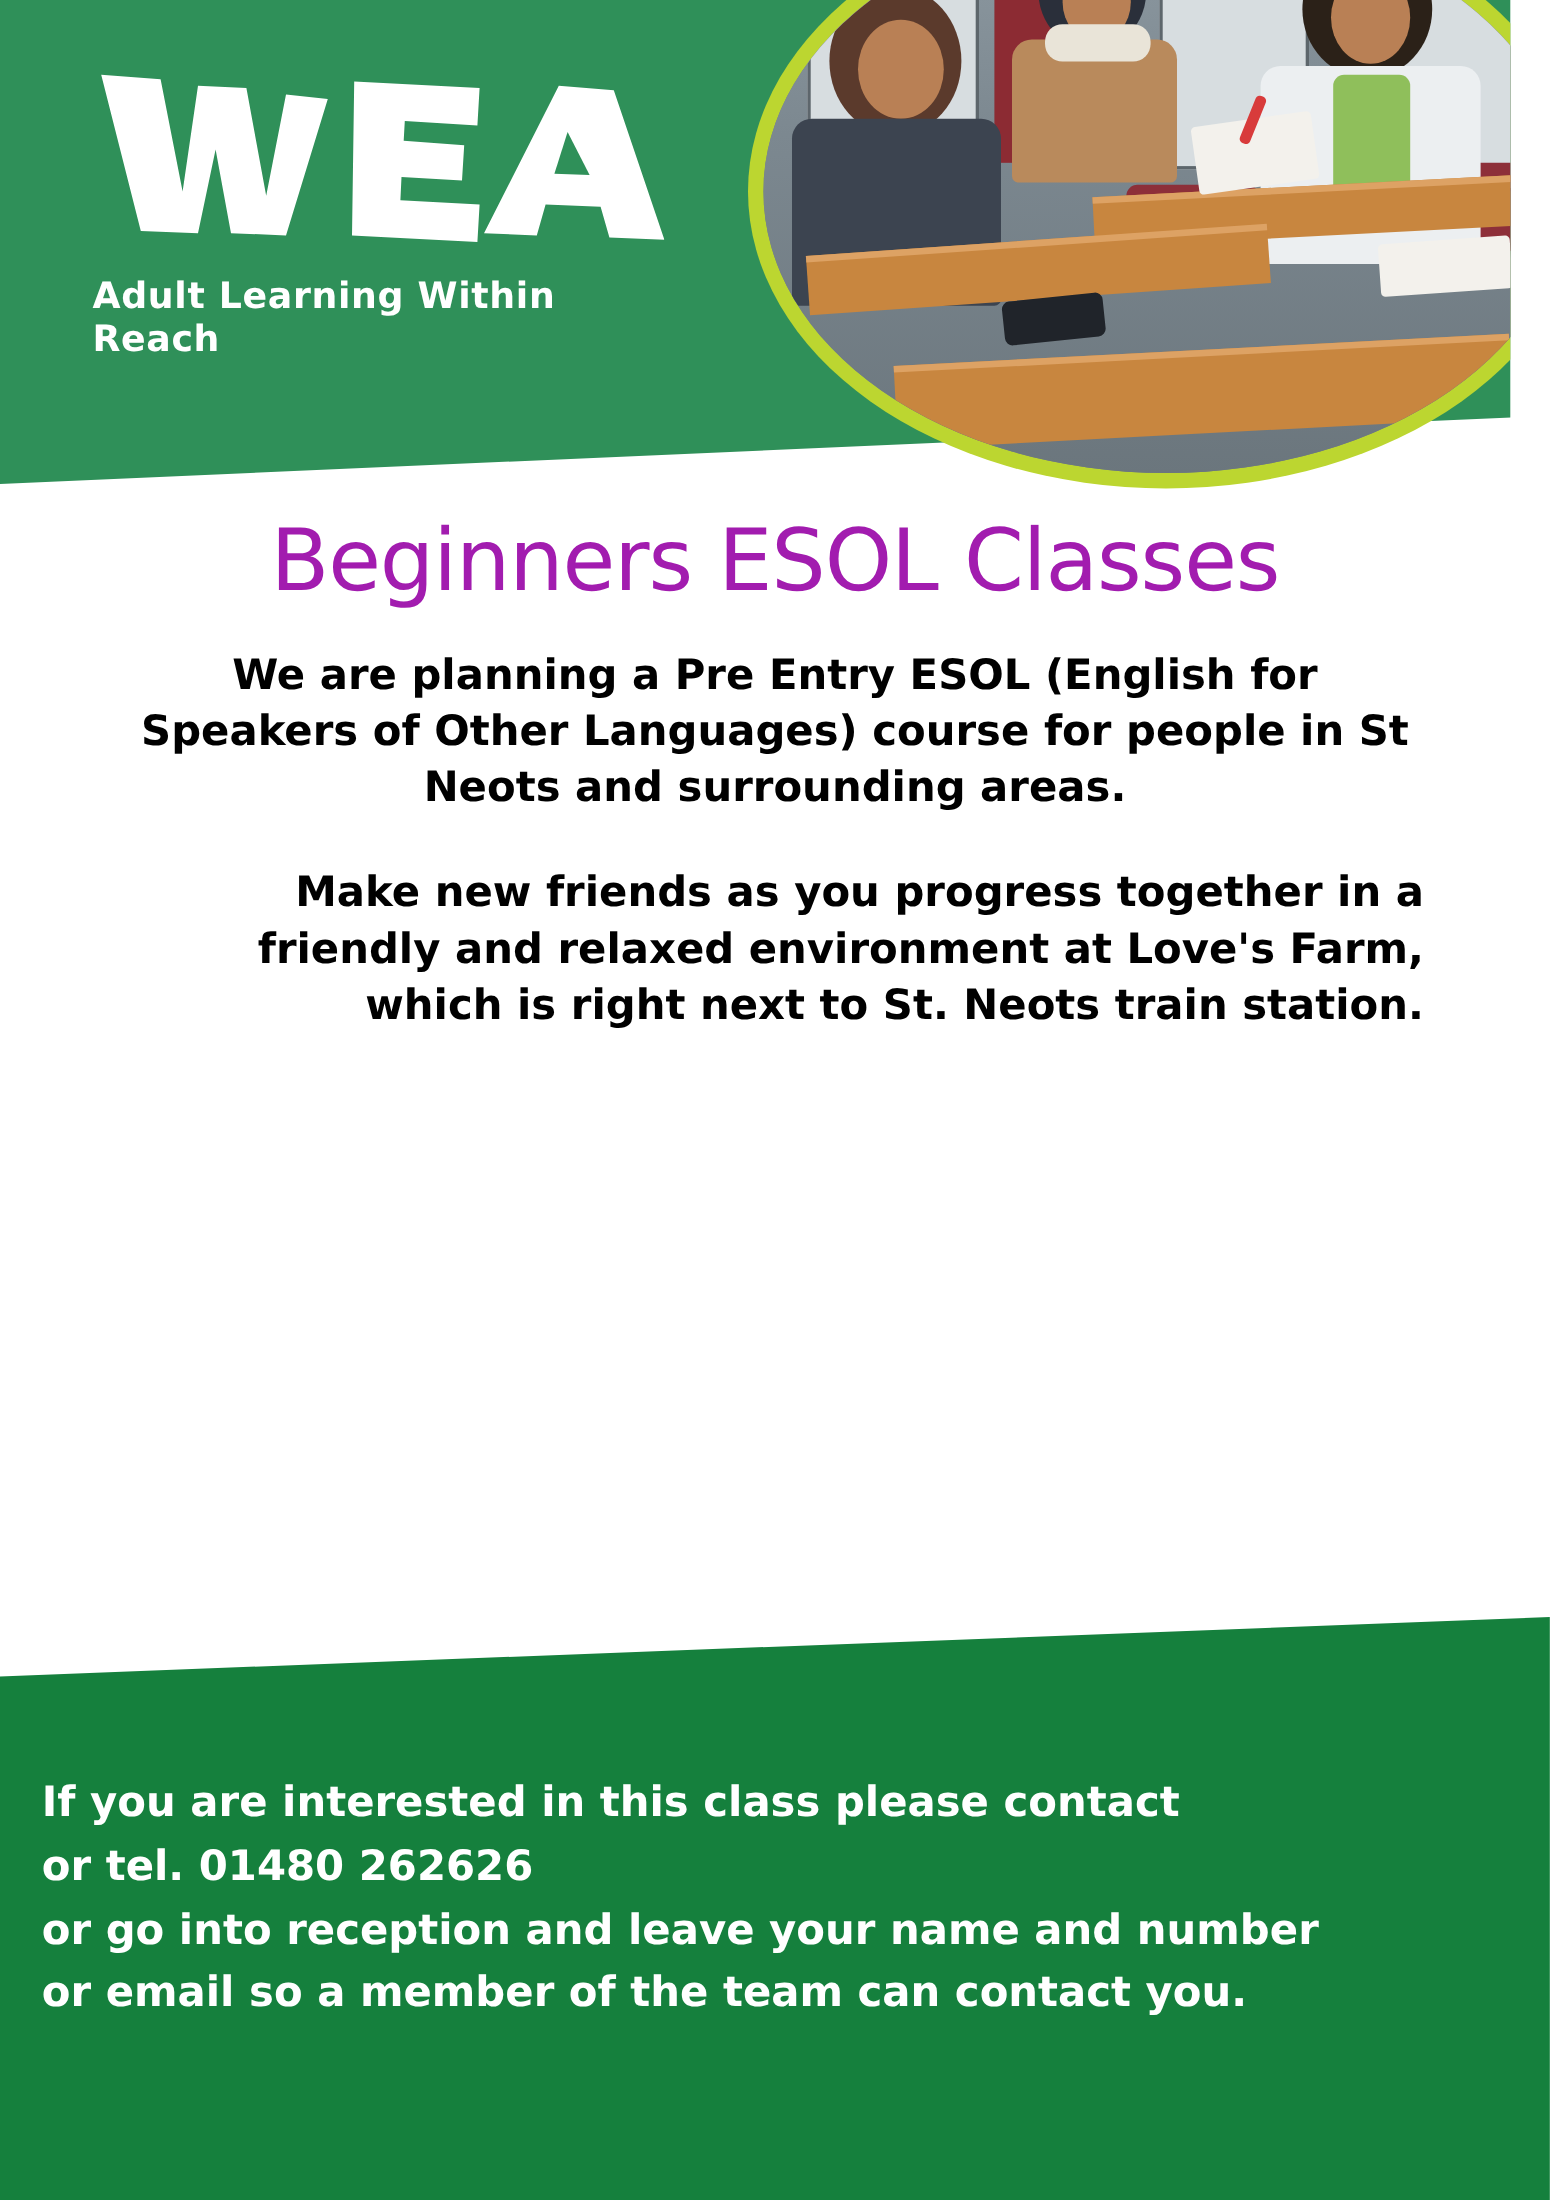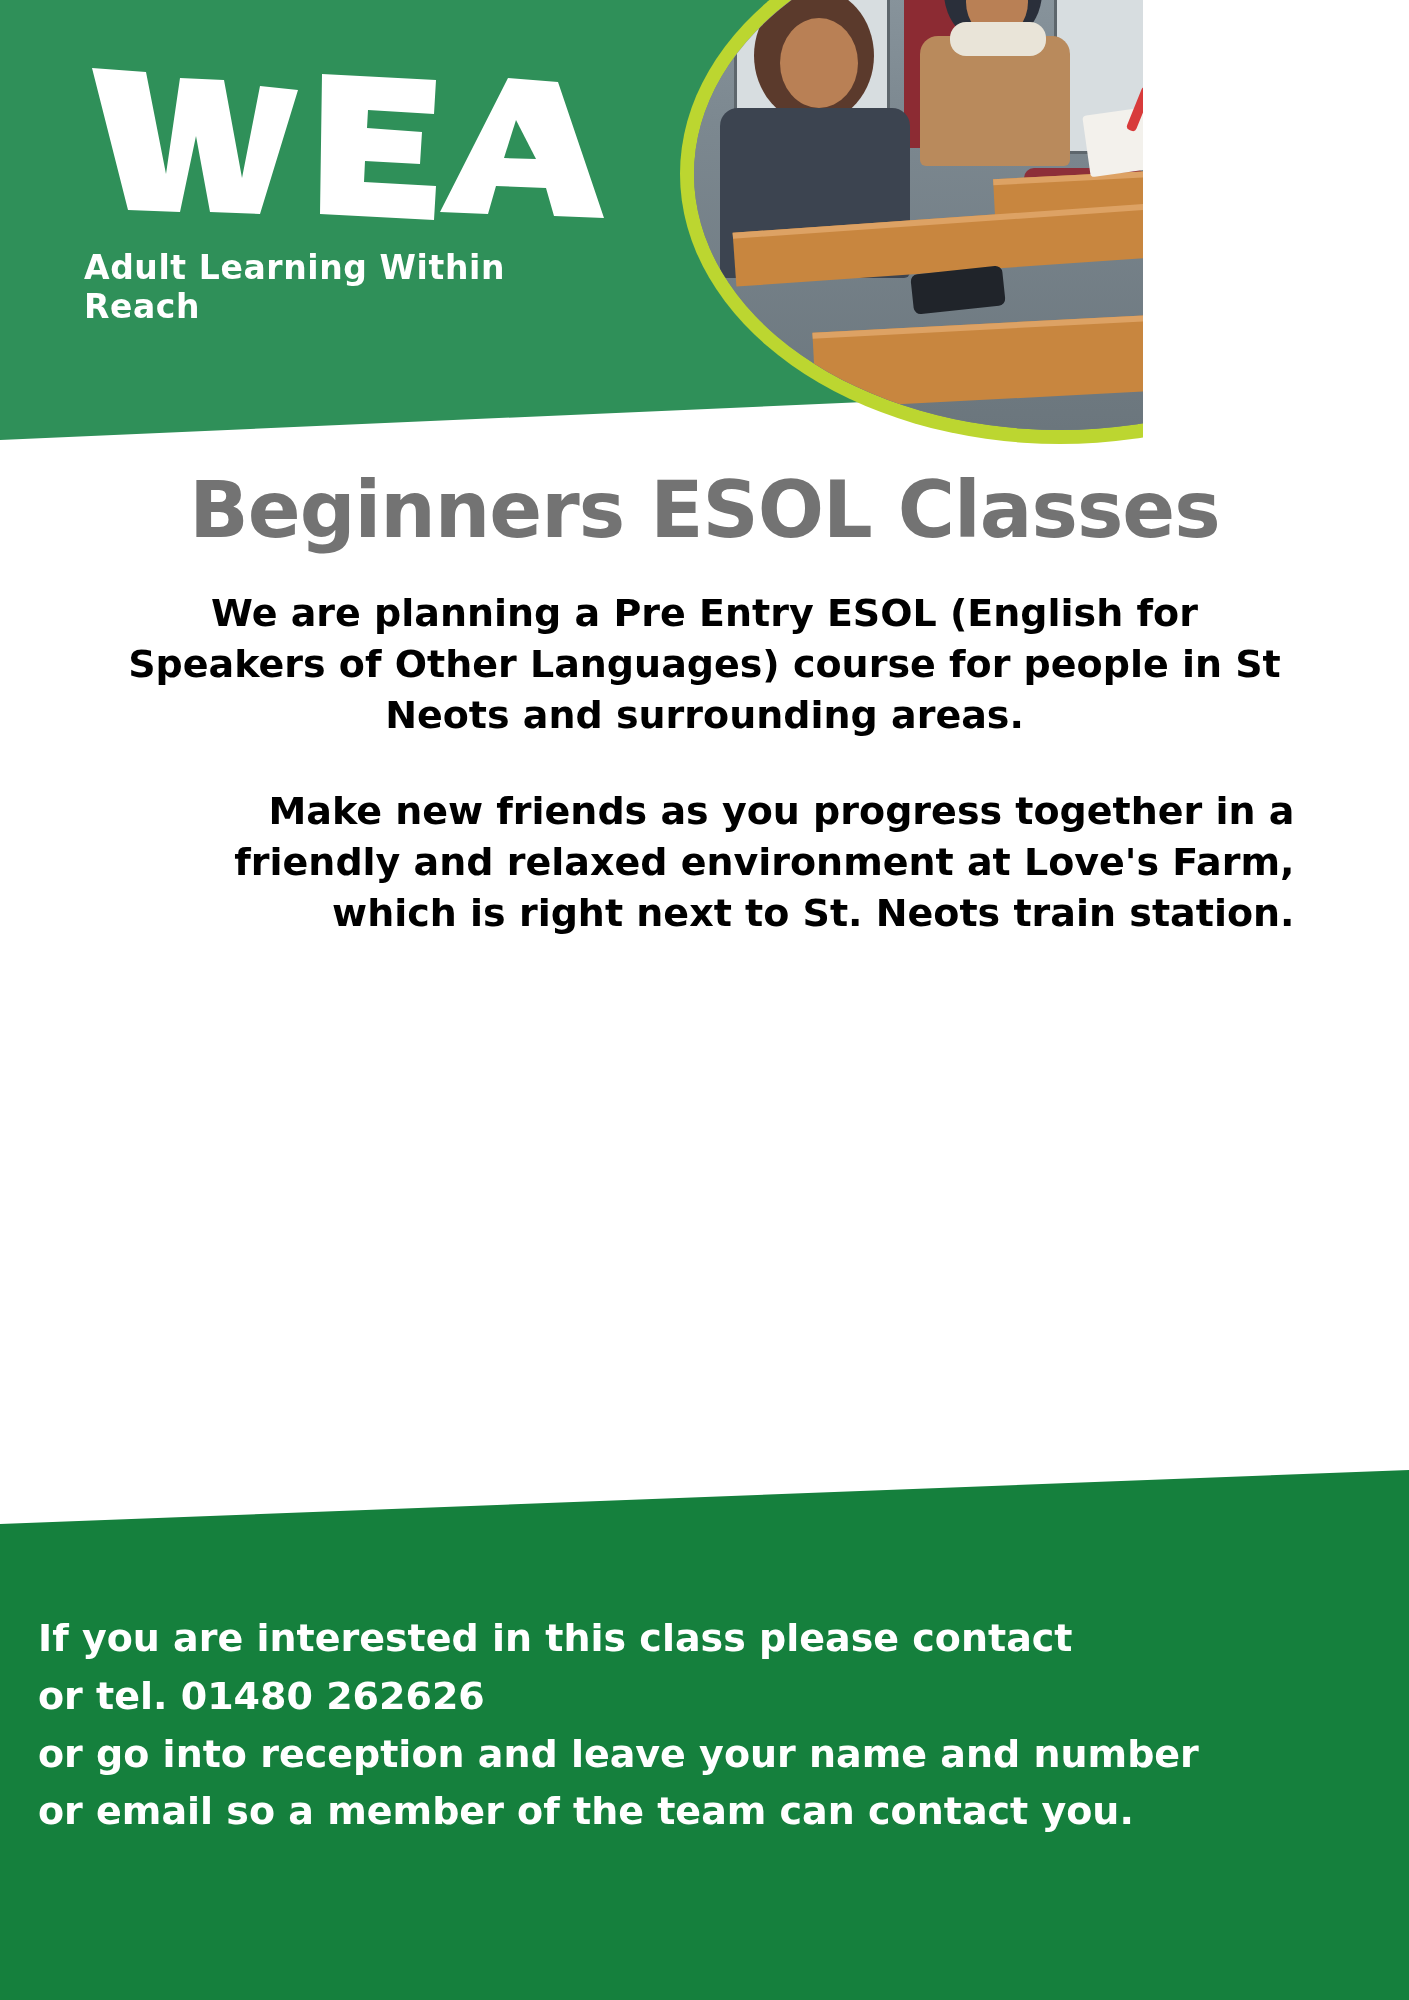--- a/index.html
+++ b/index.html
@@ -20,21 +20,21 @@
     inset: 0;
     background: #ffffff;
     overflow: hidden;
   }
 
   
   .header {
     position: absolute;
     top: 0;
     left: 0;
-    width: 1143px;
+    width: 1373px;
     height: 460px;
     overflow: hidden;
   }
   
   .header-green {
     position: absolute;
     top: 0;
     left: 0;
     width: 1409px;
     height: 460px;
@@ -172,23 +172,23 @@
 
   
   .content {
     position: absolute;
     top: 470px;
     left: 0;
     width: 1409px;
     text-align: center;
   }
   .headline {
-    color: #737373;
+    color: #a21caf;
     font-size: 78px;
-    font-weight: bold;
+    font-weight: normal;
     letter-spacing: -1px;
     line-height: 1.05;
     font-family: "DejaVu Sans", sans-serif;
     margin: 0 0 36px 0;
   }
   .para {
     color: #000000;
     font-size: 38px;
     font-weight: bold;
     line-height: 1.35;

